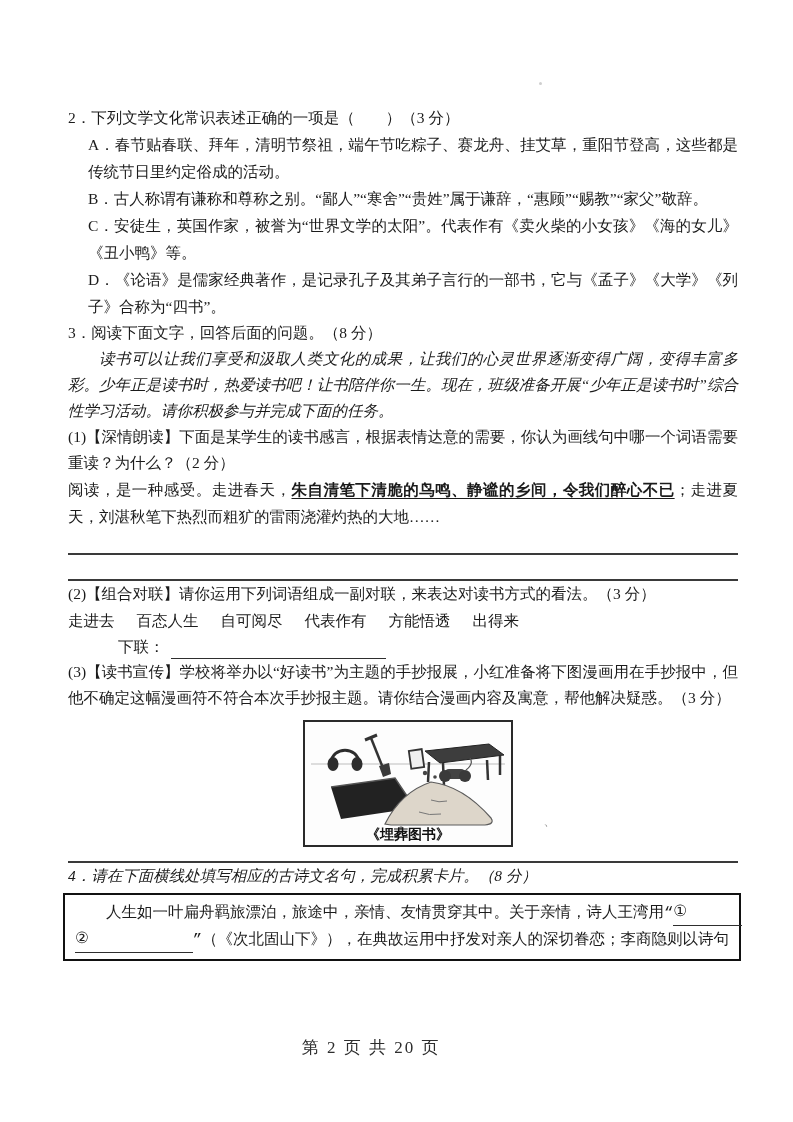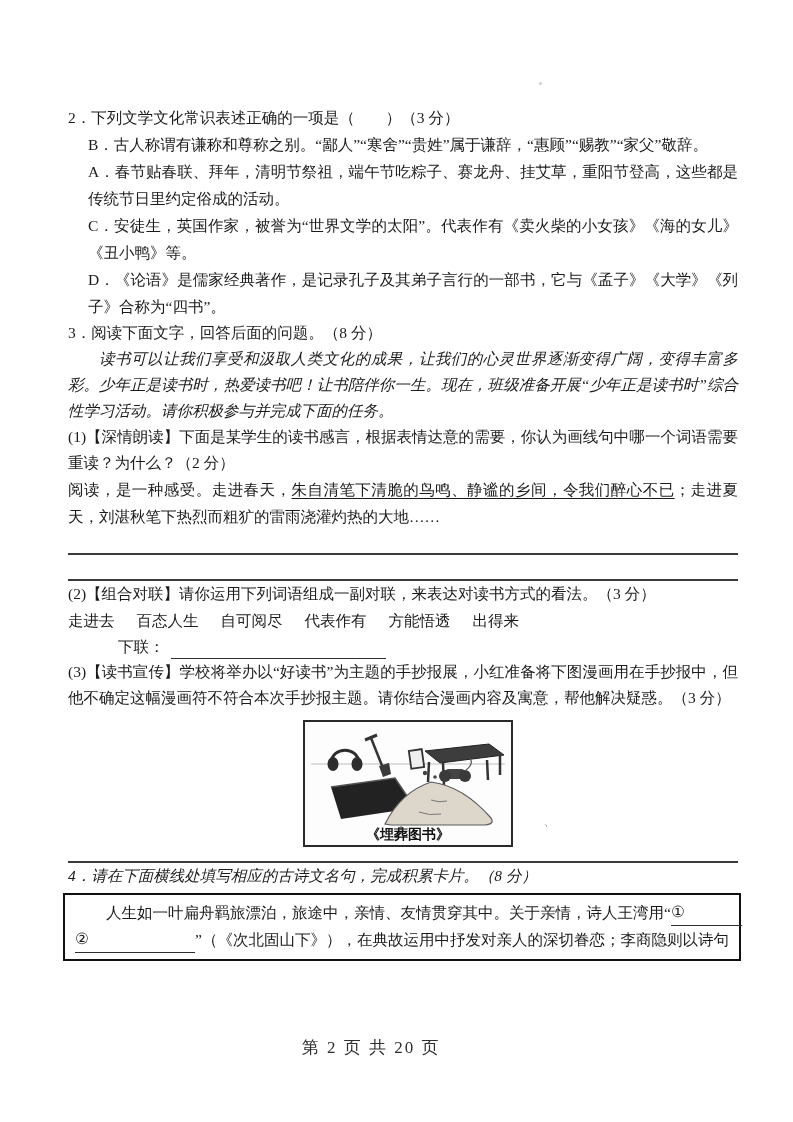--- a/index.html
+++ b/index.html
@@ -11,55 +11,55 @@
   .content{position:absolute;left:68px;top:104px;width:670px;}
   .content p{margin:0;text-align:justify;}
   .q2-stem{line-height:27px;}
   .options{margin-left:20px;}
   .options p{line-height:27px;}
   .q3-stem{margin-top:6px;line-height:26px;}
   .kai{font-style:italic;}
   .q3-intro{line-height:26px;text-indent:2em;}
   .sub1-stem{margin-top:5px;line-height:26px;}
   .passage{line-height:27px;}
-  .passage u{text-underline-offset:3px;}
+  .passage u{text-underline-offset:3px;font-weight:bold;}
   .ans-line{border-bottom:2px solid #3a3a3a;}
   .ans-1{height:23px;}
   .ans-2{height:24px;}
   .sub2-stem{margin-top:7px;line-height:26px;}
   .word-row{line-height:27px;}
   .word-row span{margin-right:22px;}
   .couplet-row{height:25px;line-height:25px;padding-left:50px;}
   .couplet-blank{display:inline-block;width:215px;border-bottom:1.5px solid #2e2e2e;height:19px;vertical-align:bottom;margin-left:6px;}
   .sub3-stem{margin-top:7px;line-height:26px;}
   .cartoon{display:block;margin:9px 0 0 235px;}
   .ans-3{margin-top:0;height:14px;border-bottom:2px solid #3a3a3a;}
   .q4-stem{margin-top:10px;line-height:26px;font-style:italic;}
   .card{margin-top:4px;margin-left:-5px;width:678px;border:2px solid #111;padding:4px 10px 6px 10px;box-sizing:border-box;}
-  .card-line{line-height:26px;display:flex;align-items:flex-end;}
+  .card-line{line-height:26px;display:flex;align-items:flex-end;font-family:Liberation Mono, monospace;}
   .card-line .txt{white-space:nowrap;}
   .card-line1 .lead{text-indent:2em;}
   .blank{border-bottom:1.5px solid #2e2e2e;display:inline-block;}
   .blank-grow{flex:1 1 auto;min-width:90px;}
   .blank-fixed{width:140px;}
   .footer{position:absolute;top:1036px;left:0;width:100%;text-align:center;font-size:17px;letter-spacing:2px;color:#2e2e2e;}
   .stray-mark{position:absolute;left:543px;top:812px;color:#9a9a9a;font-size:14px;}
   .speck{position:absolute;left:539px;top:82px;width:3px;height:3px;border-radius:50%;background:#cfcfcf;}
 </style>
 </head>
 <body>
 
 <div class="page">
   <div class="speck"></div>
   <div class="content">
 
     <p class="q2-stem">2．下列文学文化常识表述正确的一项是（　　）（3 分）</p>
     <div class="options">
+      <p>A．春节贴春联、拜年，清明节祭祖，端午节吃粽子、赛龙舟、挂艾草，重阳节登高，这些都是传统节日里约定俗成的活动。</p>
       <p>B．古人称谓有谦称和尊称之别。“鄙人”“寒舍”“贵姓”属于谦辞，“惠顾”“赐教”“家父”敬辞。</p>
-      <p>A．春节贴春联、拜年，清明节祭祖，端午节吃粽子、赛龙舟、挂艾草，重阳节登高，这些都是传统节日里约定俗成的活动。</p>
       <p>C．安徒生，英国作家，被誉为“世界文学的太阳”。代表作有《卖火柴的小女孩》《海的女儿》《丑小鸭》等。</p>
       <p>D．《论语》是儒家经典著作，是记录孔子及其弟子言行的一部书，它与《孟子》《大学》《列子》合称为“四书”。</p>
     </div>
 
     <p class="q3-stem">3．阅读下面文字，回答后面的问题。（8 分）</p>
     <p class="q3-intro kai">读书可以让我们享受和汲取人类文化的成果，让我们的心灵世界逐渐变得广阔，变得丰富多彩。少年正是读书时，热爱读书吧！让书陪伴你一生。现在，班级准备开展“少年正是读书时”综合性学习活动。请你积极参与并完成下面的任务。</p>
 
     <p class="sub1-stem">(1)【深情朗读】下面是某学生的读书感言，根据表情达意的需要，你认为画线句中哪一个词语需要重读？为什么？（2 分）</p>
     <p class="passage"><span>阅读，是一种感受。走进春天，</span><u>朱自清笔下清脆的鸟鸣、静谧的乡间，令我们醉心不已</u><span>；走进夏天，刘湛秋笔下热烈而粗犷的雷雨浇灌灼热的大地……</span></p>
     <div class="ans-line ans-1"></div>

